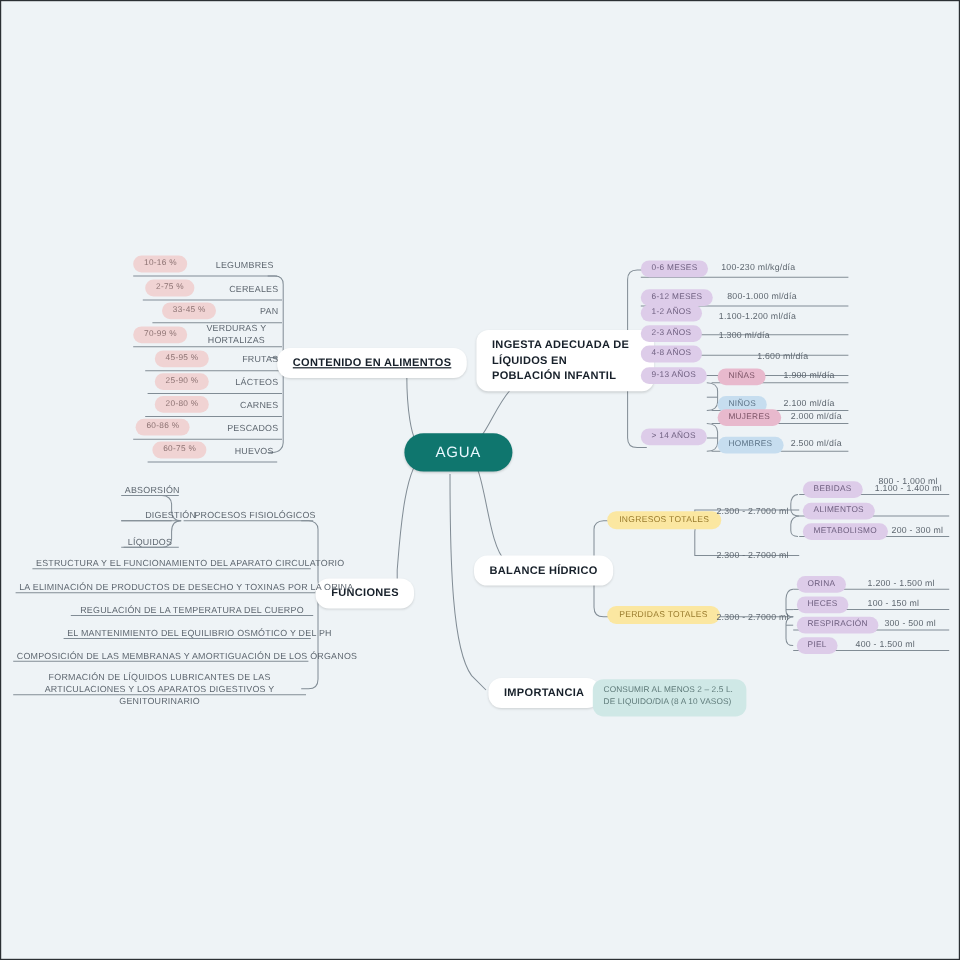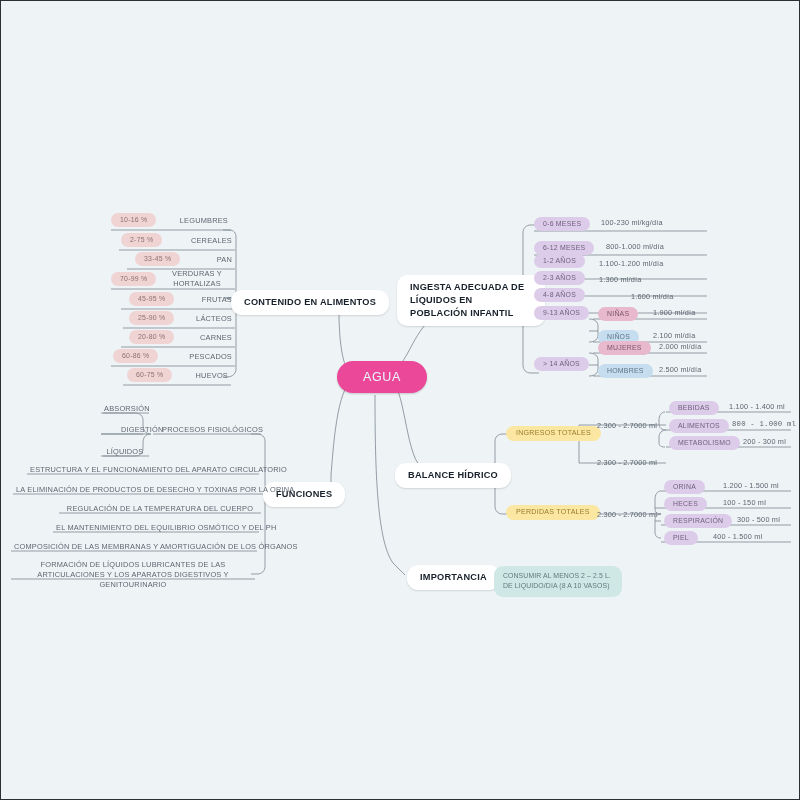--- a/index.html
+++ b/index.html
@@ -15,21 +15,21 @@
     background: #eef3f6;
     border: 1px solid #2b2f33;
     overflow: hidden;
   }
   #links { position: absolute; left: 0; top: 0; width: 800px; height: 800px; pointer-events: none; }
 
   .node { position: absolute; white-space: nowrap; }
 
   
   .central {
-    background: #ec4899;
+    background: #0f766e;
     color: #e8f8ff;
     border-radius: 22px;
     font-size: 12.5px;
     font-weight: 400;
     letter-spacing: .6px;
     padding: 9px 26px;
     text-align: center;
     box-shadow: 0 1px 2px rgba(0,0,0,.18);
   }
 
@@ -179,21 +179,21 @@
     </g>
 
     <g fill="none" stroke="#6f7b85" stroke-width="0.85" opacity="0.85">
       <path d="M484,582 L492,582"></path>
       <path d="M492,582 L620,582"></path>
     </g>
   </svg>
 
   <div class="node central" style="left:336px; top:360px;">AGUA</div>
 
-  <div class="node main" style="left:230px; top:289px;">CONTENIDO EN ALIMENTOS</div>
+  <div class="node main" style="left:230px; top:289px;text-decoration:underline;">CONTENIDO EN ALIMENTOS</div>
 
   <div class="node main multi" style="left:396px; top:274px;">INGESTA ADECUADA DE LÍQUIDOS EN POBLACIÓN INFANTIL</div>
 
   <div class="node main" style="left:262px; top:481px;">FUNCIONES</div>
 
   <div class="node main" style="left:394px; top:462px;">BALANCE HÍDRICO</div>
 
   <div class="node main" style="left:406px; top:564px;">IMPORTANCIA</div>
 
   <div class="node leaf r" style="left:150px; top:215px; width:80px;">LEGUMBRES</div>
@@ -263,21 +263,21 @@
   <div class="node leaf c wrap" style="left:10px; top:559px; width:244px;">FORMACIÓN DE LÍQUIDOS LUBRICANTES DE LAS ARTICULACIONES Y LOS APARATOS DIGESTIVOS Y GENITOURINARIO</div>
   <div class="node leaf c" style="left:10px; top:541px; width:246px;">COMPOSICIÓN DE LAS MEMBRANAS Y AMORTIGUACIÓN DE LOS ÓRGANOS</div>
 
   <div class="node tag yellow" style="left:505px; top:425px;">INGRESOS TOTALES</div>
   <div class="node val" style="left:596px; top:420px;">2.300 - 2.7000 ml</div>
 
   <div class="node tag purple" style="left:668px; top:400px;">BEBIDAS</div>
   <div class="node val" style="left:728px; top:401px;">1.100 - 1.400 ml</div>
 
   <div class="node tag purple" style="left:668px; top:418px;">ALIMENTOS</div>
-  <div class="node val" style="left:731px; top:419px;font-family:Liberation Mono, monospace;">800 - 1.000 ml</div>
+  <div class="node val" style="left:731px; top:395px;">800 - 1.000 ml</div>
 
   <div class="node tag purple" style="left:668px; top:435px;">METABOLISMO</div>
   <div class="node val" style="left:742px; top:436px;">200 - 300 ml</div>
 
   <div class="node val" style="left:596px; top:457px;">2.300 - 2.7000 ml</div>
 
   <div class="node tag yellow" style="left:505px; top:504px;">PERDIDAS TOTALES</div>
   <div class="node val" style="left:596px; top:509px;">2.300 - 2.7000 ml</div>
 
   <div class="node tag purple" style="left:663px; top:479px;">ORINA</div>

